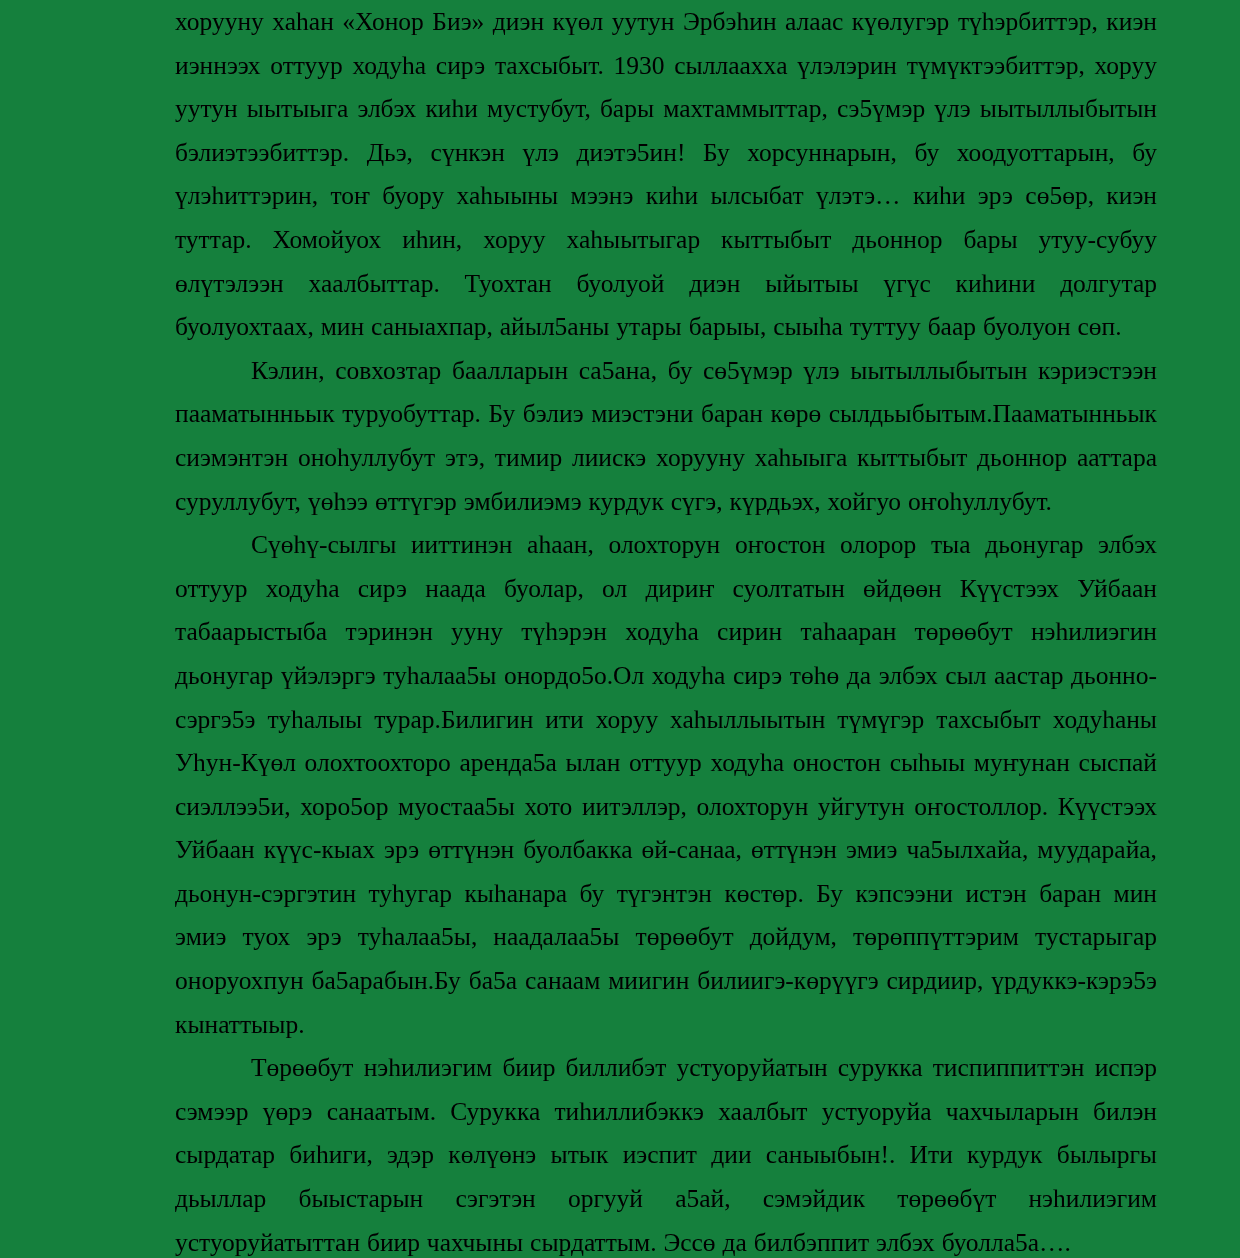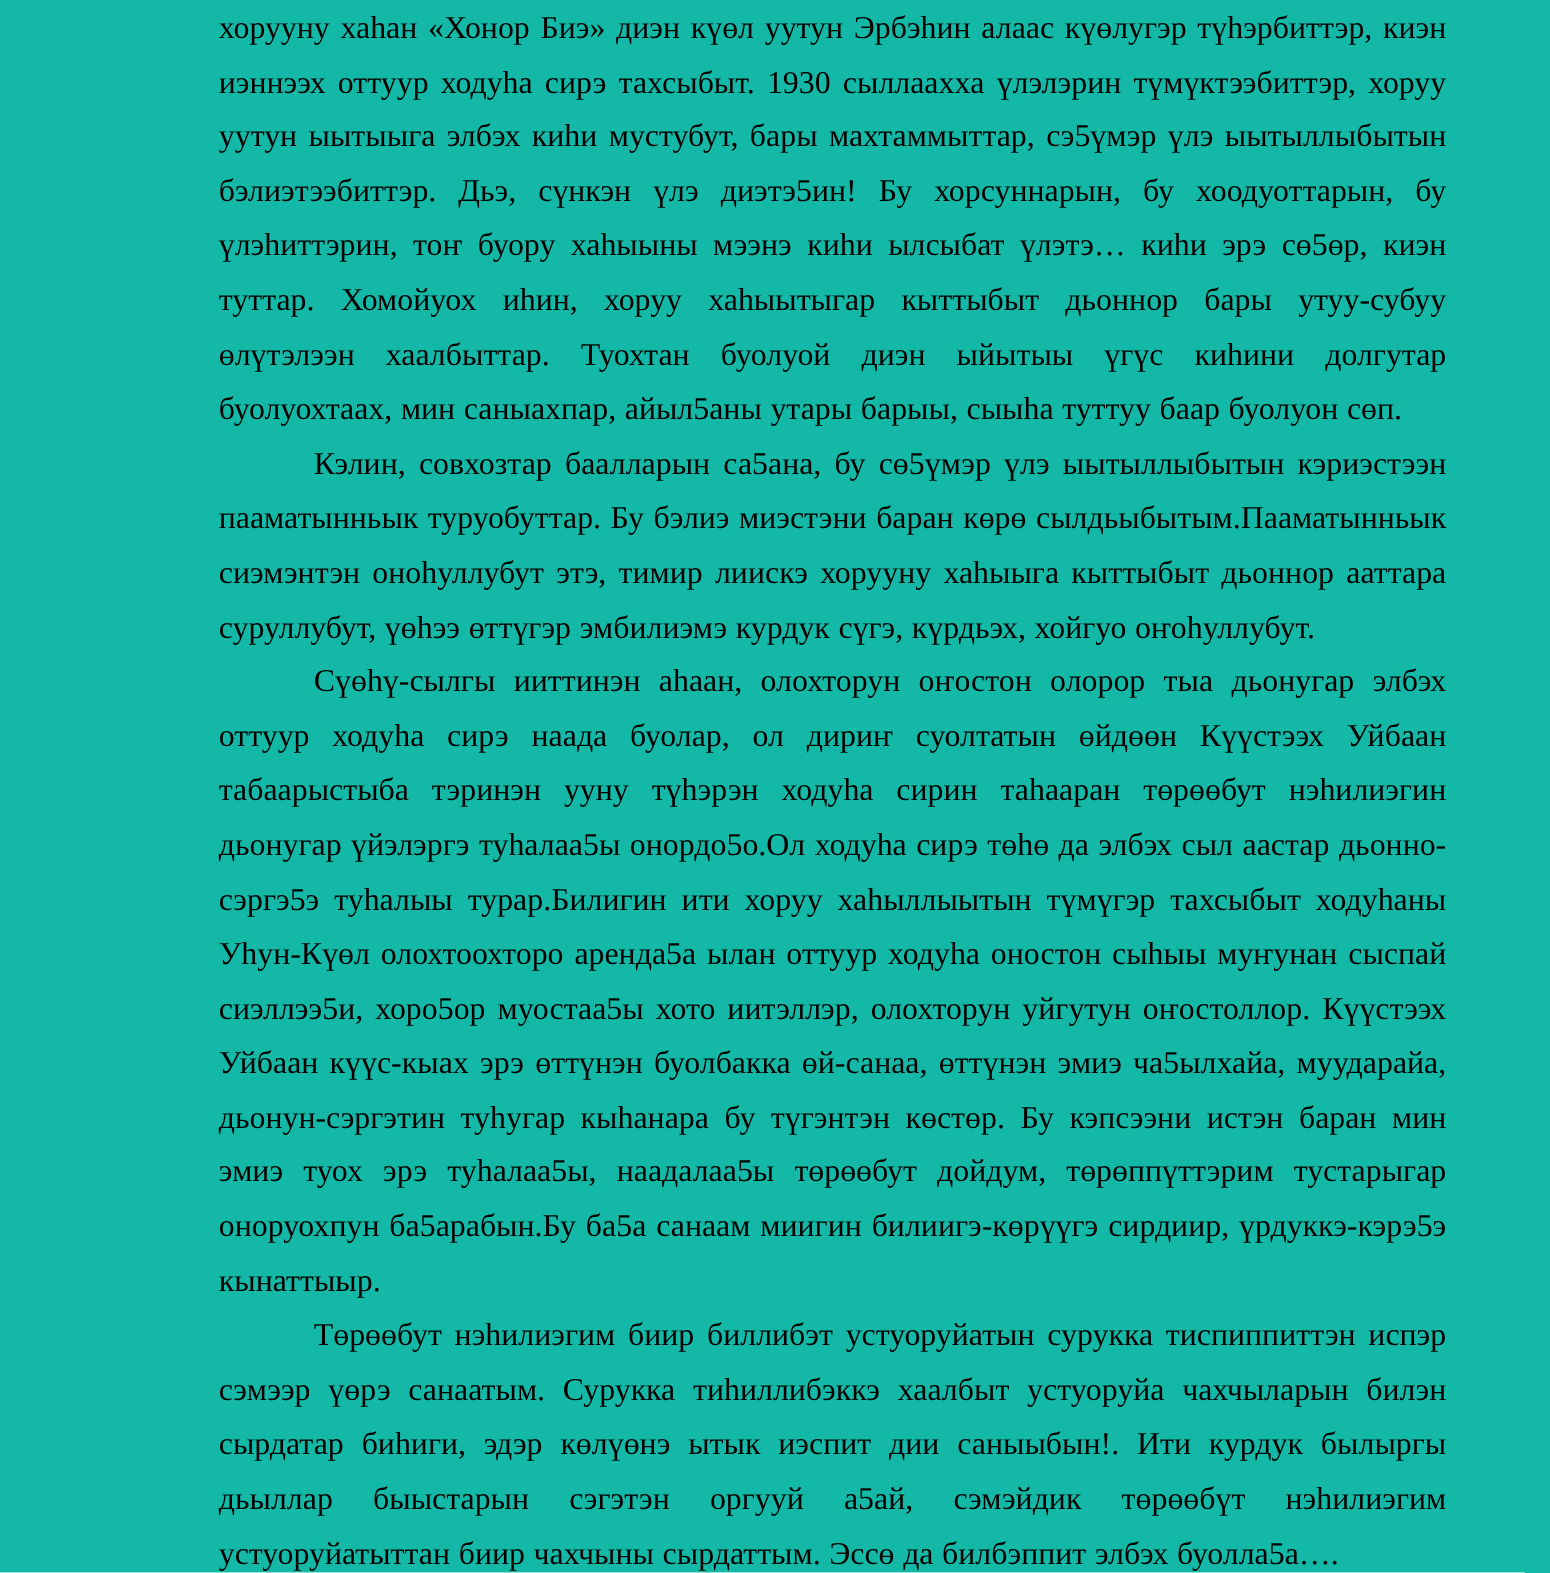--- a/index.html
+++ b/index.html
@@ -11,21 +11,21 @@
 
   body {
     font-family: "Liberation Serif", "DejaVu Serif", serif;
     color: #000000;
   }
 
   .page {
     position: relative;
     width: 1240px;
     height: 1258px;
-    background: #14b8a6;
+    background: #15803d;
     box-sizing: border-box;
     overflow: hidden;
   }
 
   .text-column {
     position: absolute;
     left: 175px;
     top: 0px;
     width: 982px;
   }

